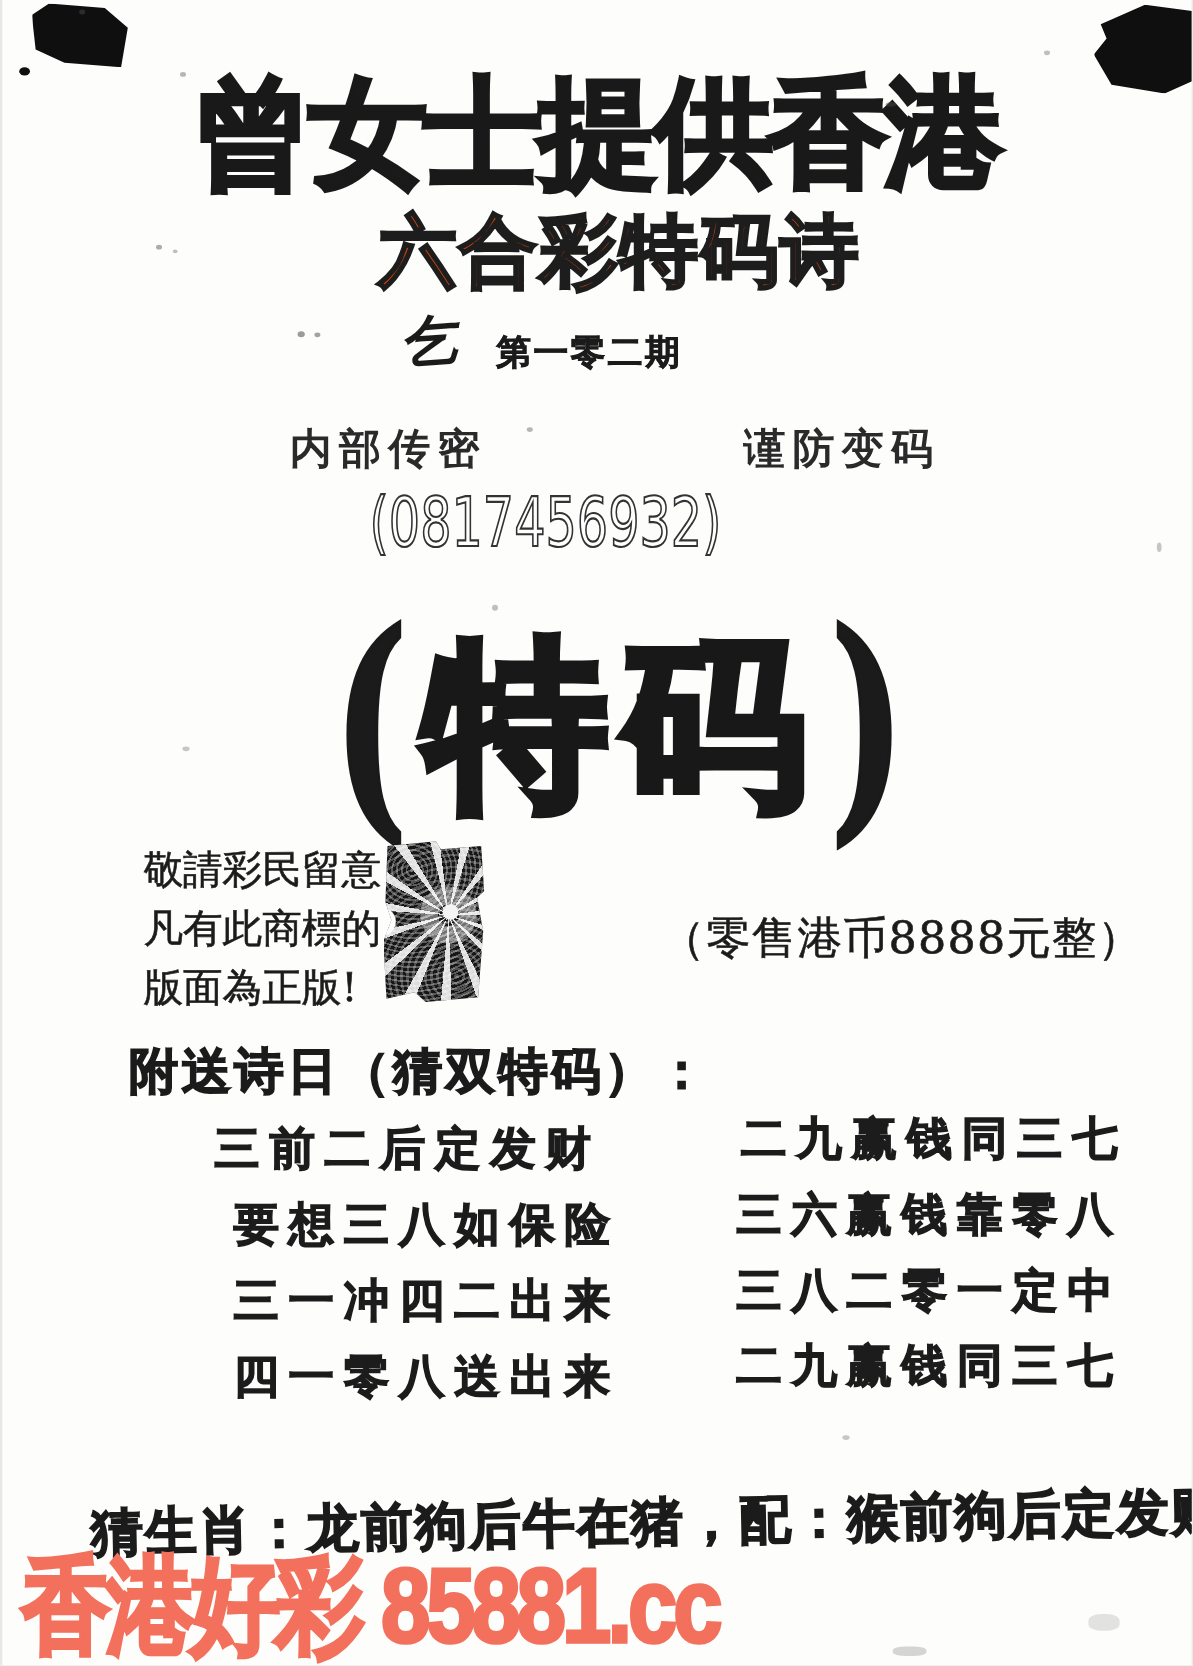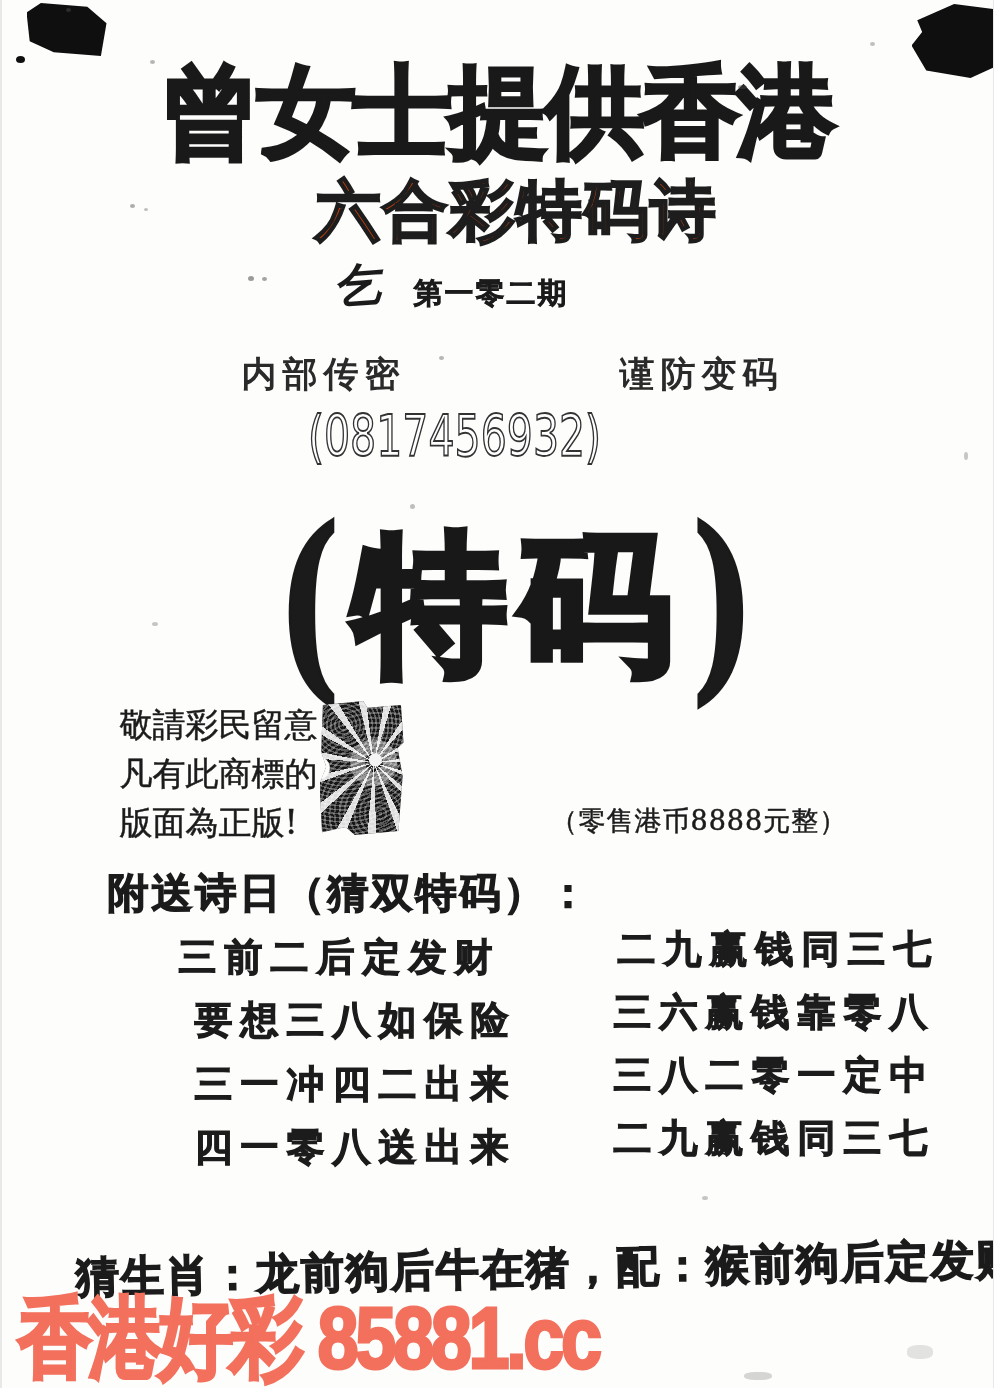--- a/index.html
+++ b/index.html
@@ -85,22 +85,22 @@
       radial-gradient(circle at -2% 50%, #fdfdfc 0 11px, transparent 12px),
       radial-gradient(circle at 66% 44%, #f4f4f4 0 6px, transparent 7px),
       repeating-conic-gradient(from 10deg at 64% 46%, rgba(255,255,255,.85) 0deg 7deg, transparent 7deg 24deg),
       radial-gradient(circle at 64% 46%, transparent 0 9px, rgba(255,255,255,.4) 9px 23px, transparent 24px),
       repeating-radial-gradient(circle at 28% 18%, rgba(255,255,255,.3) 0 1.5px, transparent 1.5px 4px),
       repeating-radial-gradient(circle at 72% 84%, rgba(255,255,255,.25) 0 2px, transparent 2px 5px);
     clip-path:polygon(4% 3%,52% 0,57% 5%,97% 3%,100% 31%,93% 35%,99% 56%,94% 97%,42% 100%,31% 94%,3% 98%,0 62%,8% 49%,2% 38%);
   }
   .price{
     left:549px;top:757px;
-    font-size:27px;letter-spacing:1px;font-weight:500;
-    -webkit-text-stroke:0.5px #222;white-space:nowrap;margin-top:46px;
+    font-size:37px;letter-spacing:1px;font-weight:500;
+    -webkit-text-stroke:0.5px #222;white-space:nowrap;
   }
 
   
   .poem-header{
     left:106px;top:866px;
     font-size:41px;font-weight:bold;letter-spacing:3px;
     -webkit-text-stroke:1.3px #1b1b1b;white-space:nowrap;
   }
   .poem{
     font-size:38px;line-height:1.2;font-weight:bold;

